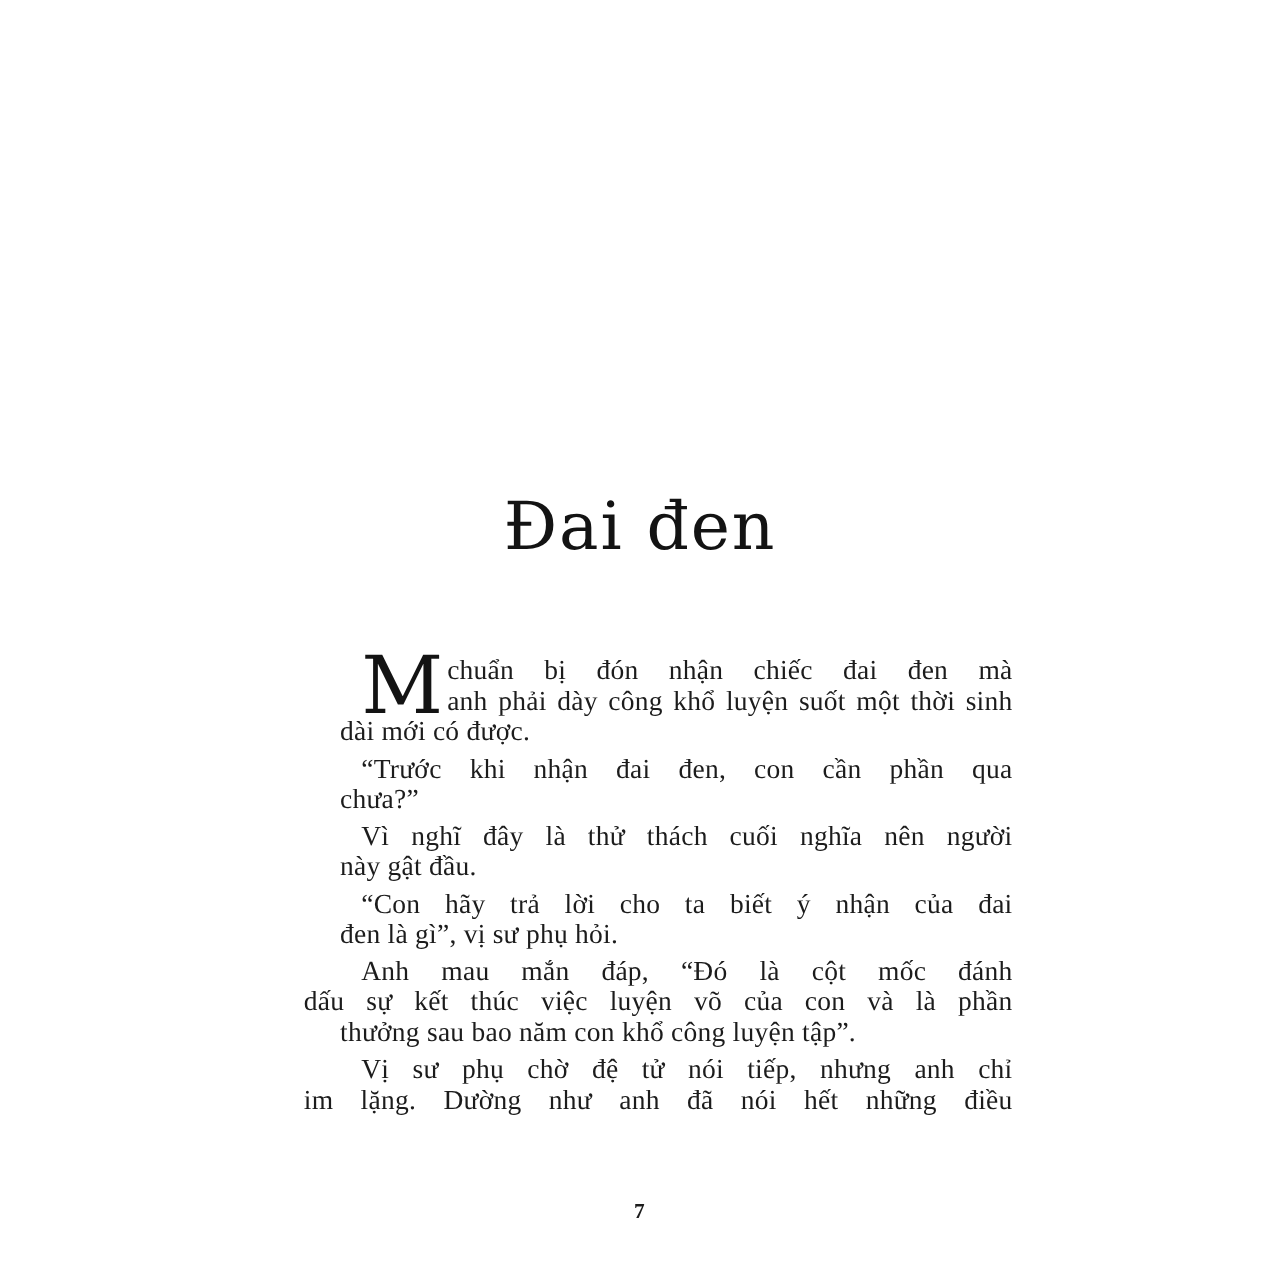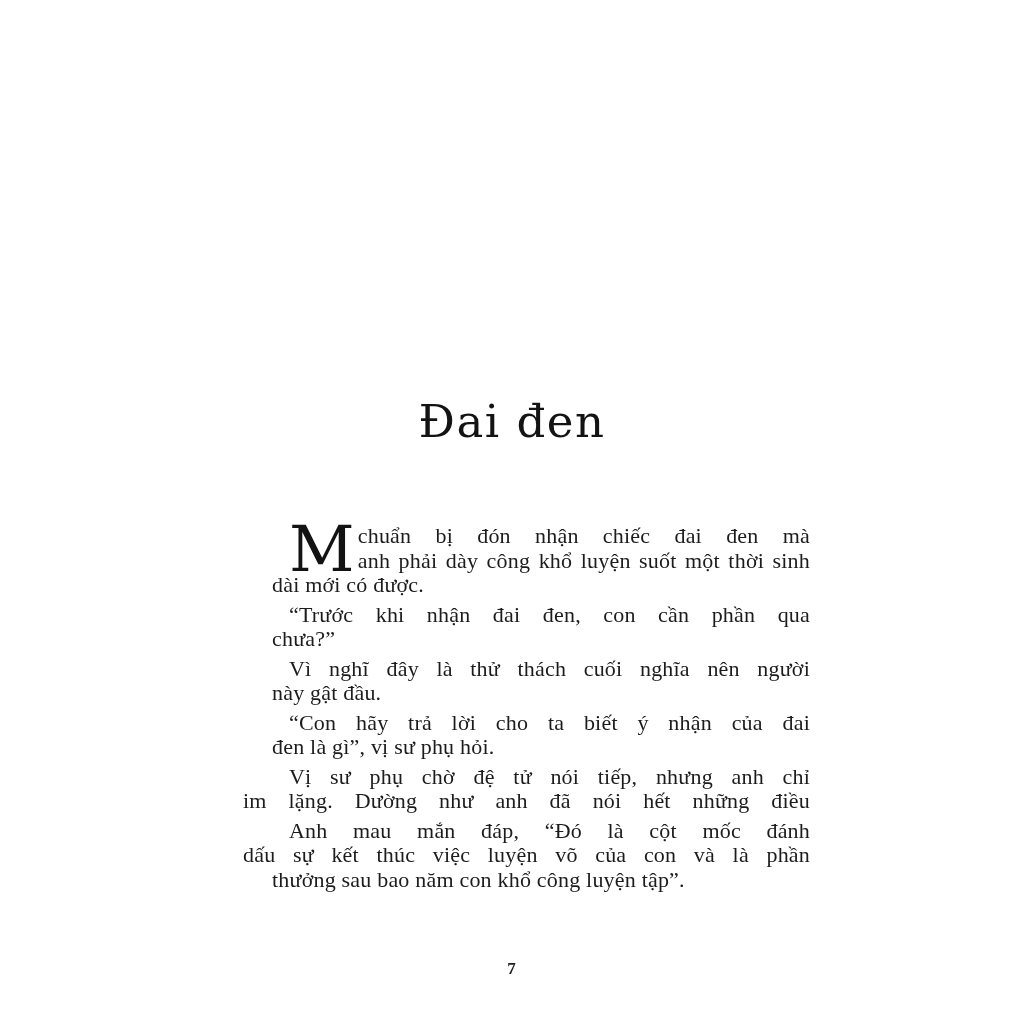--- a/index.html
+++ b/index.html
@@ -16,21 +16,21 @@
     font-family: "Liberation Serif", serif;
   }
   .chapter-title {
     position: absolute;
     top: 398px;
     left: 0;
     width: 1024px;
     margin: 0;
     text-align: center;
     font-family: "DejaVu Serif", serif;
-    font-size: 45px;
+    font-size: 53px;
     font-weight: 500;
     letter-spacing: 1.5px;
     line-height: 48px;
     color: #131313;
   }
   .body-text {
     position: absolute;
     top: 524px;
     left: 243px;
     width: 567px;
@@ -96,24 +96,24 @@
       </div>
       <div class="paragraph">
         <div class="line first">Vì nghĩ đây là thử thách cuối nghĩa nên người</div>
         <div class="line last">này gật đầu.</div>
       </div>
       <div class="paragraph">
         <div class="line first">“Con hãy trả lời cho ta biết ý nhận của đai</div>
         <div class="line last">đen là gì”, vị sư phụ hỏi.</div>
       </div>
       <div class="paragraph">
-        <div class="line first">Vị sư phụ chờ đệ tử nói tiếp, nhưng anh chỉ</div>
-        <div class="line">im lặng. Dường như anh đã nói hết những điều</div>
-      </div>
-      <div class="paragraph">
         <div class="line first">Anh mau mắn đáp, “Đó là cột mốc đánh</div>
         <div class="line">dấu sự kết thúc việc luyện võ của con và là phần</div>
         <div class="line last">thưởng sau bao năm con khổ công luyện tập”.</div>
+      </div>
+      <div class="paragraph">
+        <div class="line first">Vị sư phụ chờ đệ tử nói tiếp, nhưng anh chỉ</div>
+        <div class="line">im lặng. Dường như anh đã nói hết những điều</div>
       </div>
     </div>
 
   <div class="page-number" style="color: rgb(28, 28, 28);">7</div>
 </div>
 
 </body></html>

